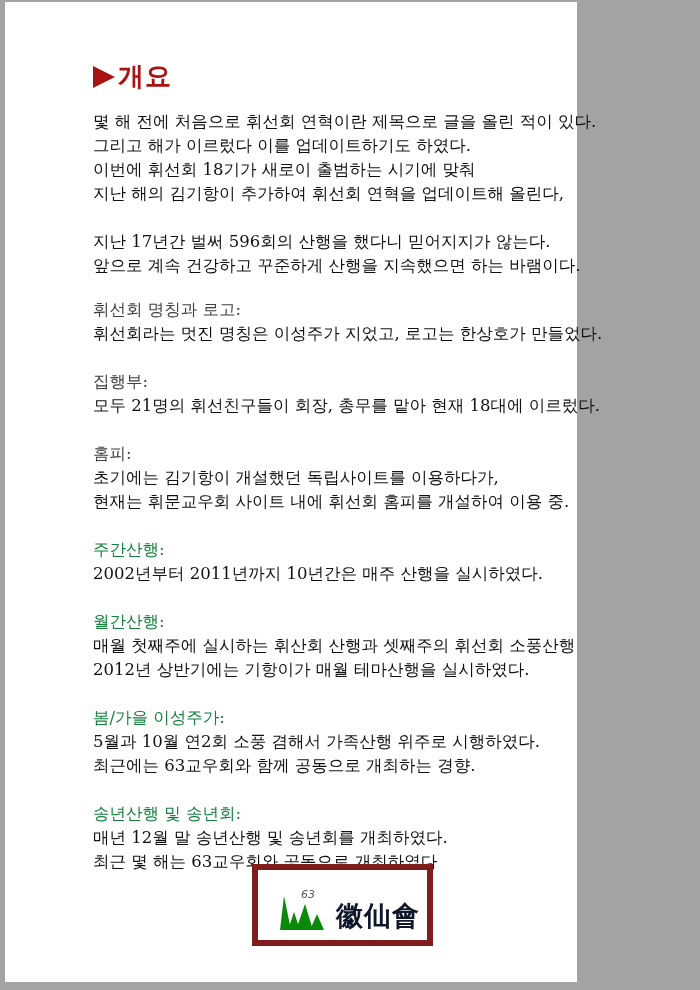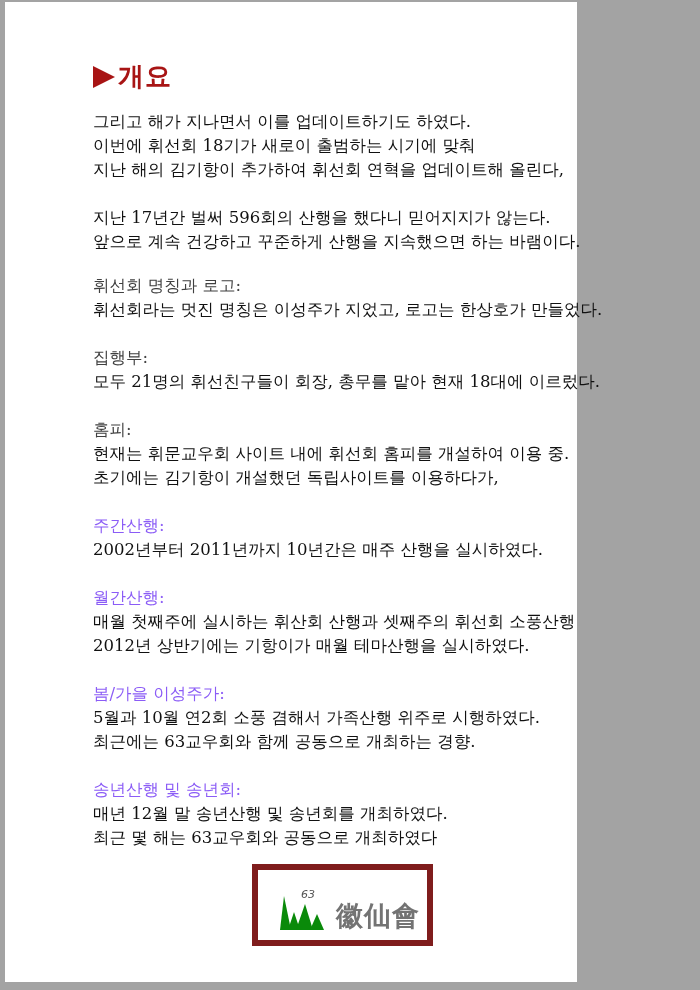--- a/index.html
+++ b/index.html
@@ -67,21 +67,21 @@
       margin: 0 0 24px 0;
     }
     .heading {
       display: block;
       white-space: nowrap;
     }
     .heading.blue {
       color: #404040;
     }
     .heading.red {
-      color: #8b5cf6;
+      color: #15803d;
     }
     .logo-box {
       position: absolute;
       left: 247px;
       top: 862px;
       width: 169px;
       height: 70px;
       border: 6px solid #7f1d1d;
       background: #ffffff;
     }
@@ -101,38 +101,39 @@
       font-size: 11px;
       color: #555555;
     }
     .logo-text {
       position: absolute;
       left: 78px;
       top: 28px;
       font-family: "DejaVu Serif", "Liberation Serif", serif;
       font-size: 27px;
       font-weight: bold;
-      color: #737373;
+      color: #0f172a;
       letter-spacing: 1px;
       white-space: nowrap;
     }
   </style>
 </head>
 <body>
 
 <div class="page">
 
   <div class="title">
     <span class="arrow"></span><span>개요</span>
   </div>
 
   <div class="content">
 
     <div class="para">
-      <span class="line">그리고 해가 지나면서 이를 업데이트하기도 하였다.</span>
+      <span class="line">몇 해 전에 처음으로 휘선회 연혁이란 제목으로 글을 올린 적이 있다.</span>
+      <span class="line">그리고 해가 이르렀다 이를 업데이트하기도 하였다.</span>
       <span class="line">이번에 휘선회 18기가 새로이 출범하는 시기에 맞춰</span>
       <span class="line">지난 해의 김기항이 추가하여 휘선회 연혁을 업데이트해 올린다,</span>
     </div>
 
     <div class="para intro2">
       <span class="line">지난 17년간 벌써 596회의 산행을 했다니 믿어지지가 않는다.</span>
       <span class="line">앞으로 계속 건강하고 꾸준하게 산행을 지속했으면 하는 바램이다.</span>
     </div>
 
     <div class="section">
@@ -140,22 +141,22 @@
       <span class="line">휘선회라는 멋진 명칭은 이성주가 지었고, 로고는 한상호가 만들었다.</span>
     </div>
 
     <div class="section">
       <span class="heading blue">집행부:</span>
       <span class="line">모두 21명의 휘선친구들이 회장, 총무를 맡아 현재 18대에 이르렀다.</span>
     </div>
 
     <div class="section">
       <span class="heading blue">홈피:</span>
+      <span class="line">초기에는 김기항이 개설했던 독립사이트를 이용하다가,</span>
       <span class="line">현재는 휘문교우회 사이트 내에 휘선회 홈피를 개설하여 이용 중.</span>
-      <span class="line">초기에는 김기항이 개설했던 독립사이트를 이용하다가,</span>
     </div>
 
     <div class="section">
       <span class="heading red">주간산행:</span>
       <span class="line">2002년부터 2011년까지 10년간은 매주 산행을 실시하였다.</span>
     </div>
 
     <div class="section">
       <span class="heading red">월간산행:</span>
       <span class="line">매월 첫째주에 실시하는 휘산회 산행과 셋째주의 휘선회 소풍산행</span>

